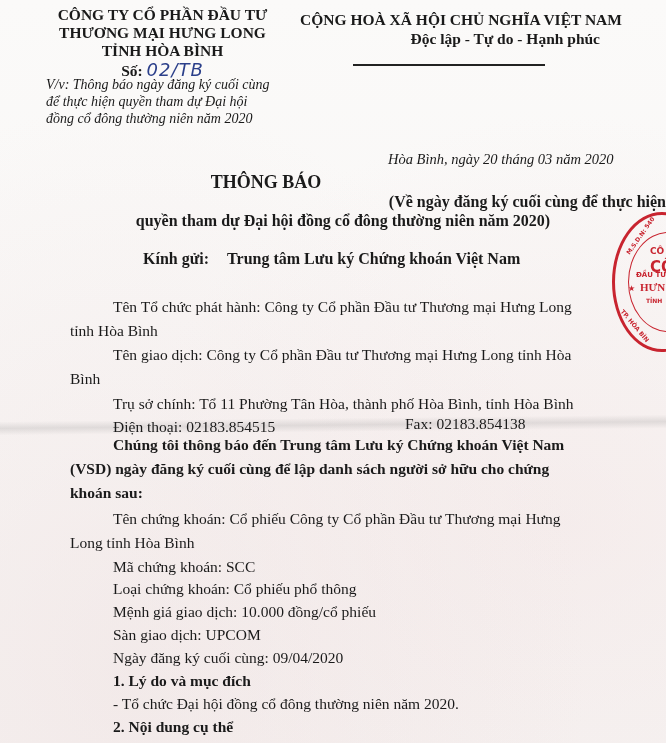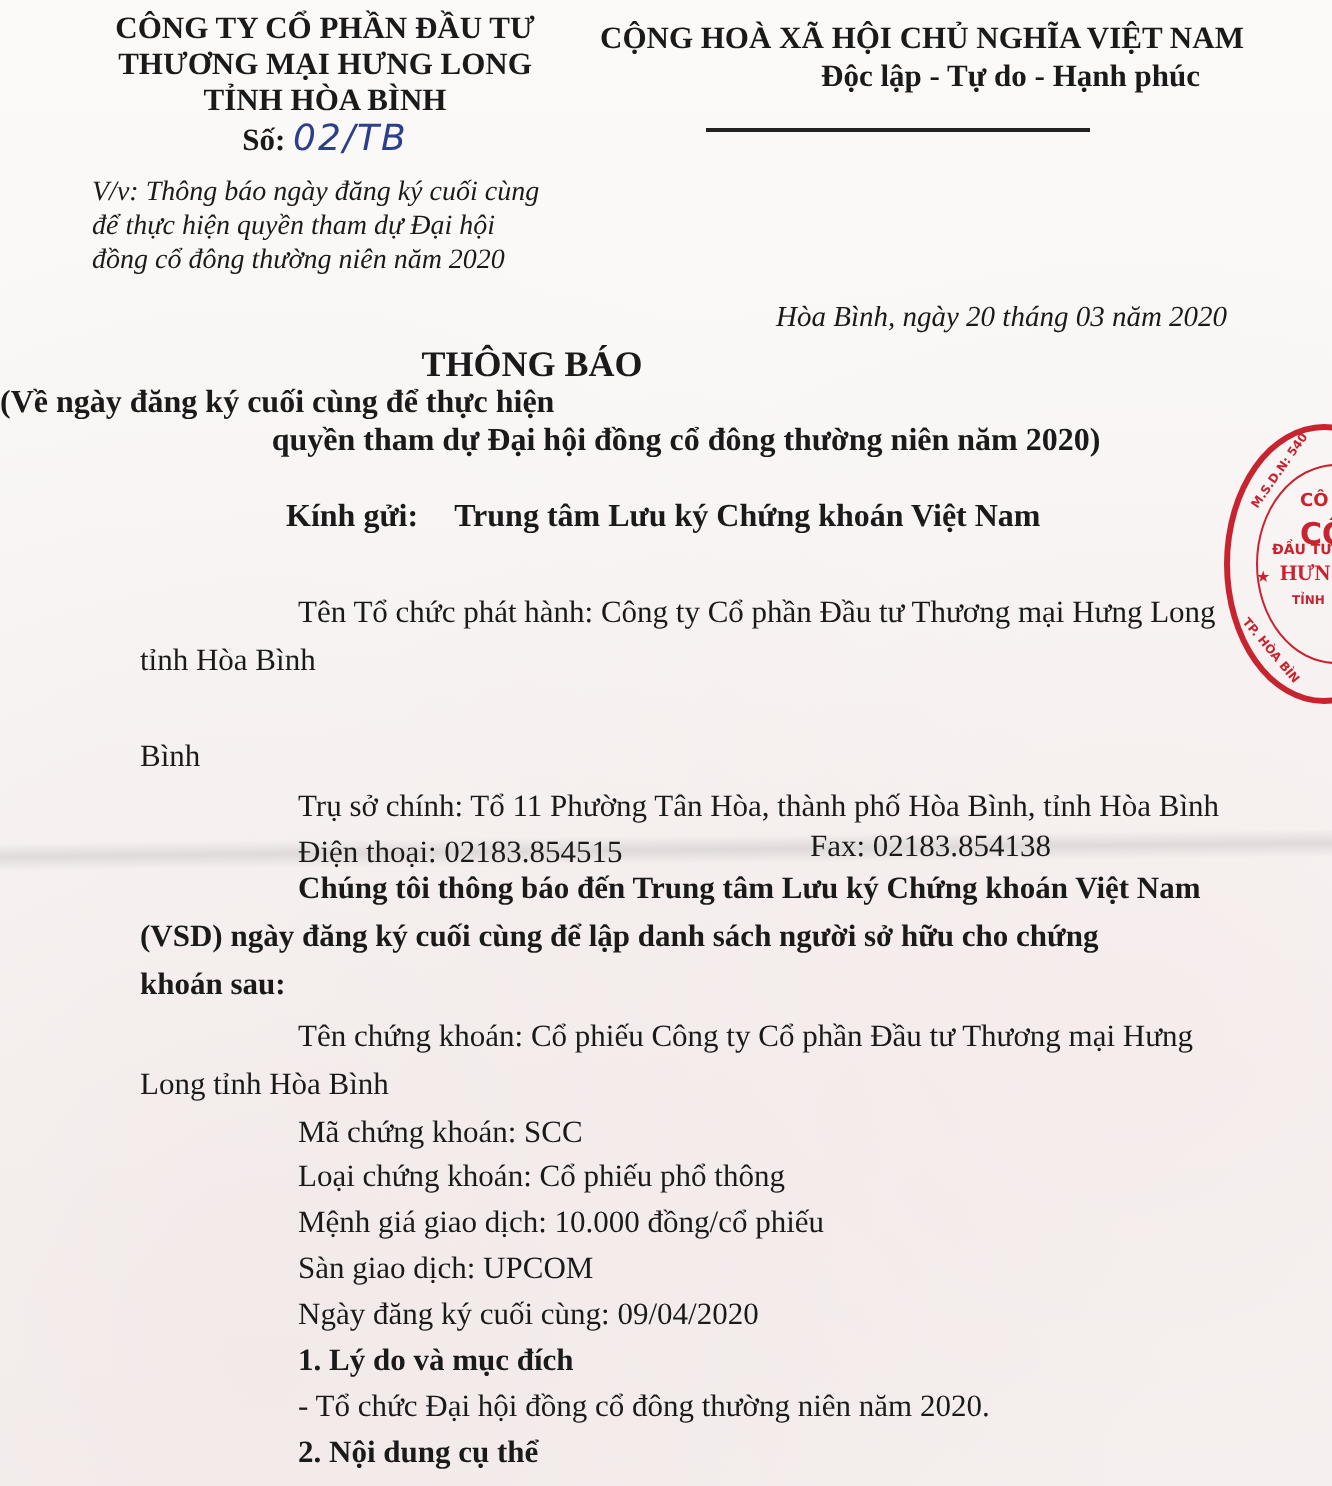--- a/index.html
+++ b/index.html
@@ -25,36 +25,36 @@
   .b { font-weight: bold; }
   .i { font-style: italic; }
 
   .left-header { left: 40px; top: 6px; width: 245px; font-size: 15.5px; line-height: 18px; }
   .left-header div { text-align: center; }
   .so-line { margin-top: 1px; }
   .handwriting {
     font-family: "DejaVu Sans", sans-serif; font-style: italic; color: #2b3f8a;
     font-size: 18px; letter-spacing: 1px; font-weight: normal;
   }
-  .vv { left: 46px; top: 88px; font-size: 14px; line-height: 17px; white-space: normal; width: 230px; font-style: italic; }
+  .vv { left: 46px; top: 76px; font-size: 14px; line-height: 17px; white-space: normal; width: 230px; font-style: italic; }
 
   .right-header { left: 300px; top: 10px; width: 300px; font-size: 15.5px; line-height: 19px; }
   .right-header div { text-align: right; }
   .underline-rule { position: absolute; left: 353px; top: 64px; width: 192px; height: 1.5px; background: #222; }
 
   .date { left: 388px; top: 151px; font-size: 14.5px; }
 
   .title { left: 0; width: 532px; top: 172px; font-size: 18px; text-align: center; }
-  .subtitle1 { left: 0; width: 666px; top: 193px; font-size: 16px; text-align: left; }
+  .subtitle1 { left: 0; width: 666px; top: 193px; font-size: 16px; text-align: right; }
   .subtitle2 { left: 0; width: 666px; top: 212px; font-size: 16px; text-align: center; padding-left: 20px; box-sizing: border-box; }
   .kinh-gui { left: 143px; top: 250px; font-size: 16px; }
   .kinh-gui .gap { display: inline-block; width: 18px; }
 
   .body-line { font-size: 15.5px; }
-  .indent { left: 113px; margin-left: 36px; }
+  .indent { left: 113px; }
   .flush { left: 70px; }
 
   .seal {
     position: absolute; left: 612px; top: 212px; width: 100px; height: 140px;
     border: 3px solid #c8242f; border-radius: 50%;
     box-sizing: border-box;
   }
   .seal-inner {
     position: absolute; left: 628px; top: 232px; width: 80px; height: 100px;
     border: 1.5px solid #c8242f; border-radius: 50%;
@@ -90,20 +90,21 @@
   <div class="abs title b">THÔNG BÁO</div>
   <div class="abs subtitle1 b">(Về ngày đăng ký cuối cùng để thực hiện</div>
   <div class="abs subtitle2 b">quyền tham dự Đại hội đồng cổ đông thường niên năm 2020)</div>
 
   <div class="abs kinh-gui b">
     <span>Kính gửi:</span><span class="gap"></span><span>Trung tâm Lưu ký Chứng khoán Việt Nam</span>
   </div>
 
   <div class="abs body-line indent" style="top:298px">Tên Tổ chức phát hành: Công ty Cổ phần Đầu tư Thương mại Hưng Long</div>
   <div class="abs body-line flush" style="top:322px">tỉnh Hòa Bình</div>
+  <div class="abs body-line indent" style="top:346px">Tên giao dịch: Công ty Cổ phần Đầu tư Thương mại Hưng Long tỉnh Hòa</div>
   <div class="abs body-line flush" style="top:370px">Bình</div>
   <div class="abs body-line indent" style="top:395px">Trụ sở chính: Tổ 11 Phường Tân Hòa, thành phố Hòa Bình, tỉnh Hòa Bình</div>
   <div class="abs body-line indent" style="top:418px">Điện thoại:  02183.854515</div>
   <div class="abs body-line" style="top:415px; left:405px">Fax: 02183.854138</div>
 
   <div class="abs body-line indent b" style="top:436px">Chúng tôi thông báo đến Trung tâm Lưu ký Chứng khoán Việt Nam</div>
   <div class="abs body-line flush b" style="top:460px">(VSD) ngày đăng ký cuối cùng để lập danh sách người sở hữu cho chứng</div>
   <div class="abs body-line flush b" style="top:484px">khoán sau:</div>
 
   <div class="abs body-line indent" style="top:510px">Tên chứng khoán: Cổ phiếu Công ty Cổ phần Đầu tư Thương mại Hưng</div>

